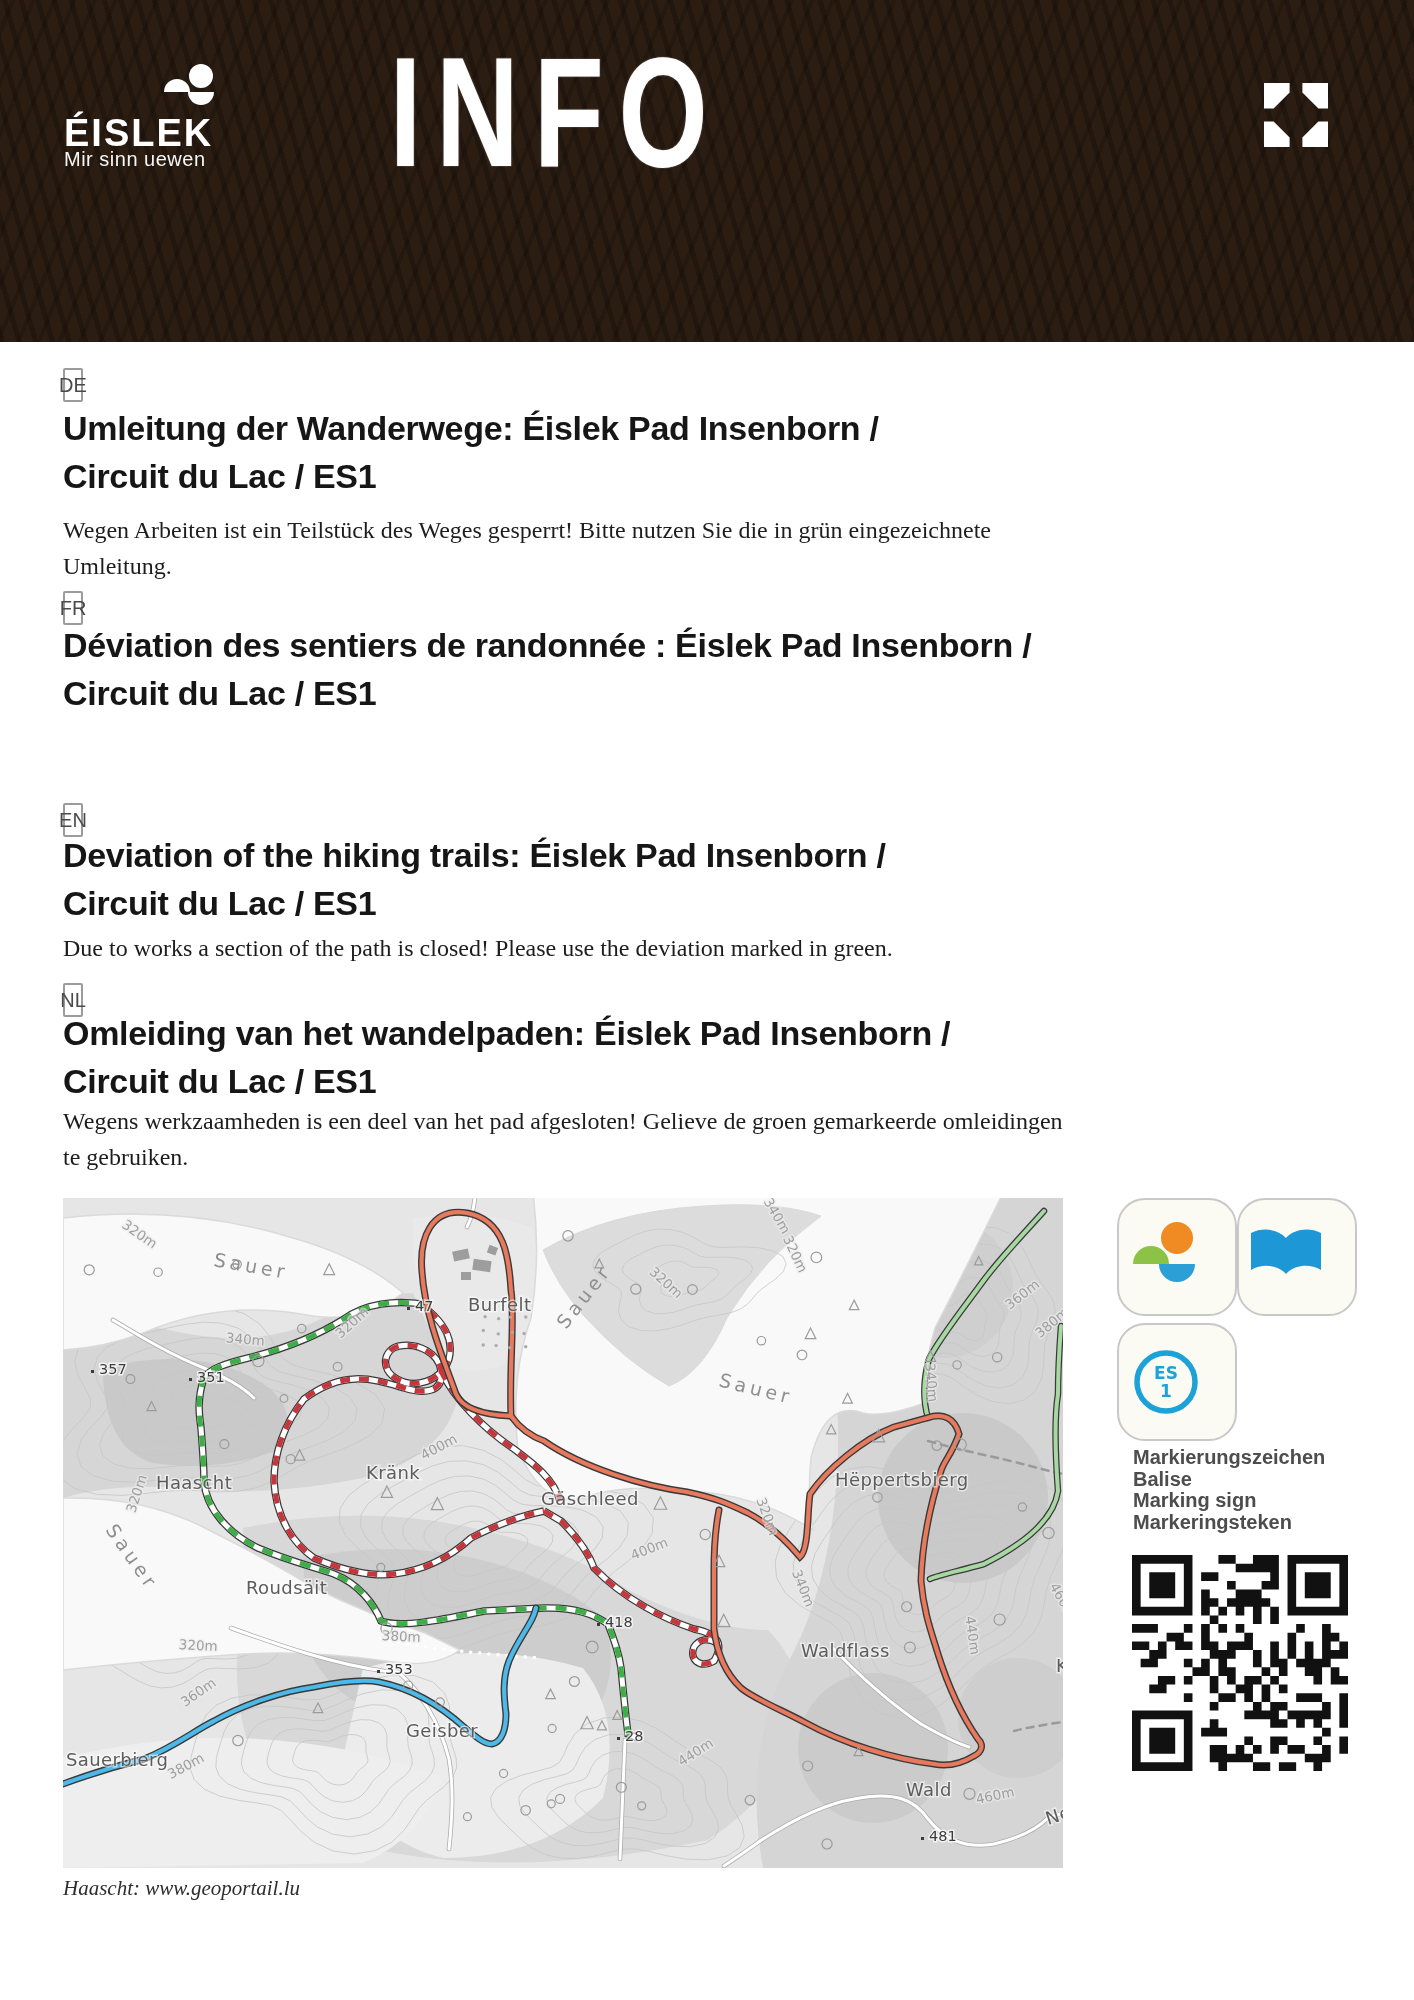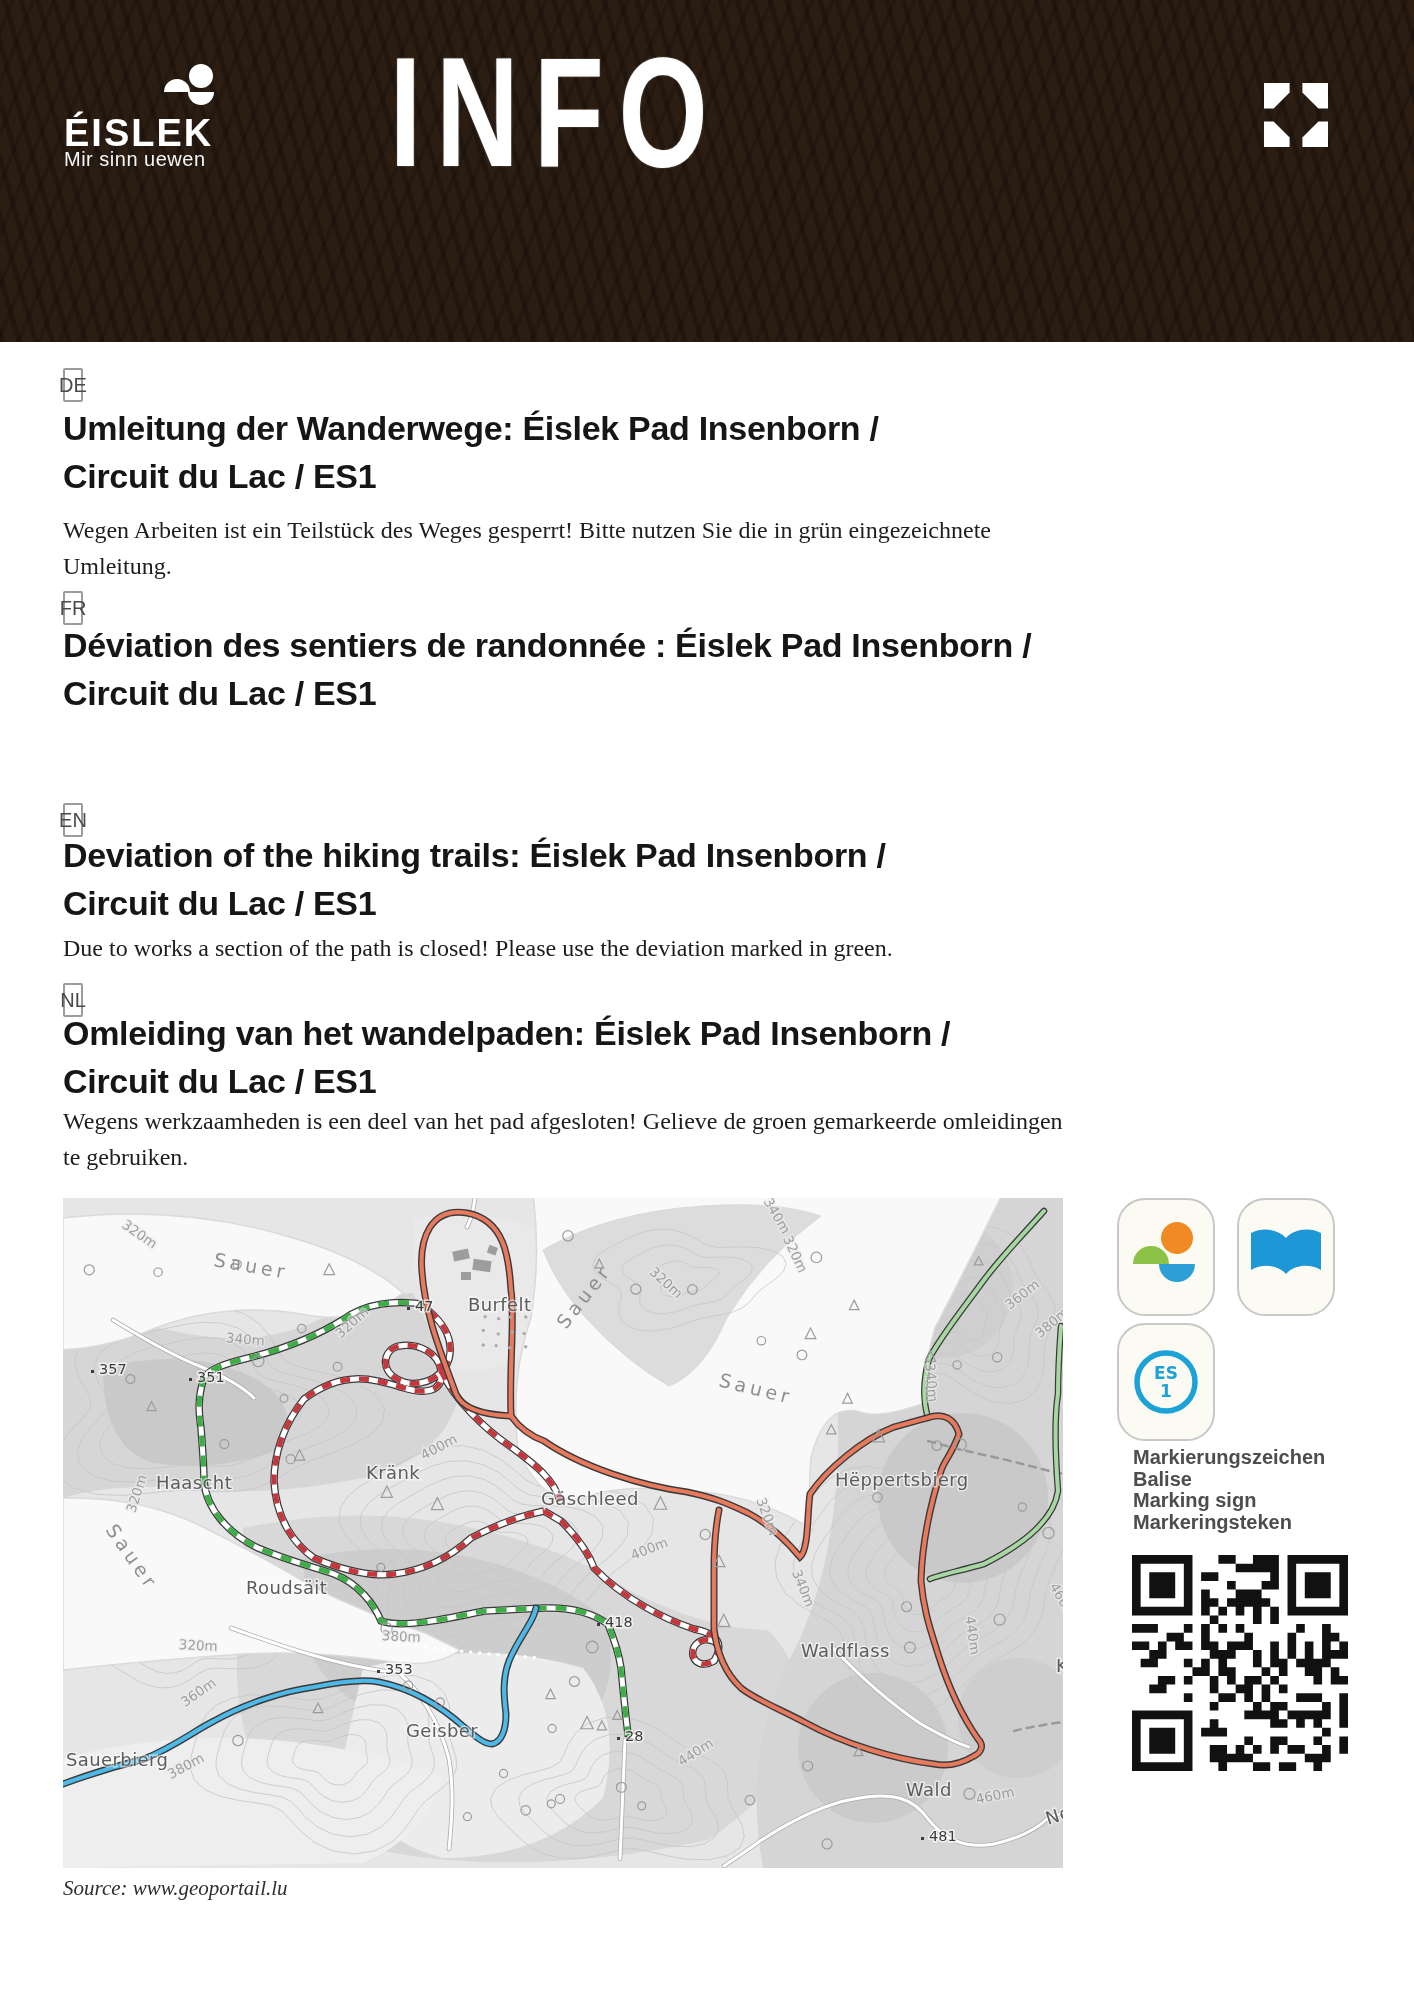--- a/index.html
+++ b/index.html
@@ -37,21 +37,21 @@
   .sec-body{position:absolute;left:63px;width:1010px;font-family:"Liberation Serif",serif;
     font-size:24px;line-height:36px;color:#1d1d1d;}
 
   
   .map-wrap{position:absolute;left:63px;top:1198px;width:1000px;height:670px;overflow:hidden;background:#e6e6e6;}
   .map-wrap svg{display:block;}
   .map-source{position:absolute;left:63px;top:1876px;font-family:"Liberation Serif",serif;
     font-style:italic;font-size:21px;color:#2e2e2e;}
 
   
-  .side-icon{position:absolute;width:98px;height:118px;border:2px solid #c8c8c8;border-radius:28px;
+  .side-icon{position:absolute;width:120px;height:118px;border:2px solid #c8c8c8;border-radius:28px;
     box-sizing:border-box;background:#fcfbf3;}
   .caption{position:absolute;font-size:20px;font-weight:700;color:#4d4d4d;line-height:21.5px;}
   .qr{position:absolute;left:1132px;top:1555px;width:216px;height:216px;background:#fff;}
 
   
   text{font-family:"DejaVu Sans",sans-serif;}
   .lbl-water{fill:#8f8f8f;font-size:19px;letter-spacing:4px;}
   .lbl-place{fill:#5c5c5c;font-size:18px;letter-spacing:.4px;paint-order:stroke;stroke:#ffffff;stroke-width:3px;stroke-opacity:.55;}
   .lbl-contour{fill:#9e9e9e;font-size:13.5px;paint-order:stroke;stroke:#ededed;stroke-width:3px;stroke-opacity:.6;}
   .lbl-spot{fill:#3c3c3c;font-size:14.5px;paint-order:stroke;stroke:#ffffff;stroke-width:3px;stroke-opacity:.7;}
@@ -402,21 +402,21 @@
           <rect x="314" y="472" width="3" height="3" fill="#3c3c3c"></rect>
           <text class="lbl-spot" x="322" y="476">353</text>
           <rect x="554" y="539" width="3" height="3" fill="#3c3c3c"></rect>
           <text class="lbl-spot" x="562" y="543">28</text>
           <rect x="858" y="639" width="3" height="3" fill="#3c3c3c"></rect>
           <text class="lbl-spot" x="866" y="643">481</text>
         </g>
     </svg>
   </div>
 
-  <div class="map-source">Source: www.geoportail.lu</div>
+  <div class="map-source">Haascht: www.geoportail.lu</div>
 
   <div class="side-icon" style="left:1117px;top:1198px">
     <svg width="94" height="114" viewBox="0 0 94 114">
       <path d="M14,64 a18,18 0 0 1 36,0 z" fill="#8cc245"></path>
       <circle cx="58" cy="38" r="16" fill="#ef8b22"></circle>
       <path d="M40,64 a18,18 0 0 0 36,0 z" fill="#2c9fd6"></path>
     </svg>
   </div>
   <div class="side-icon" style="left:1237px;top:1198px">
     <svg width="94" height="114" viewBox="0 0 94 114">

